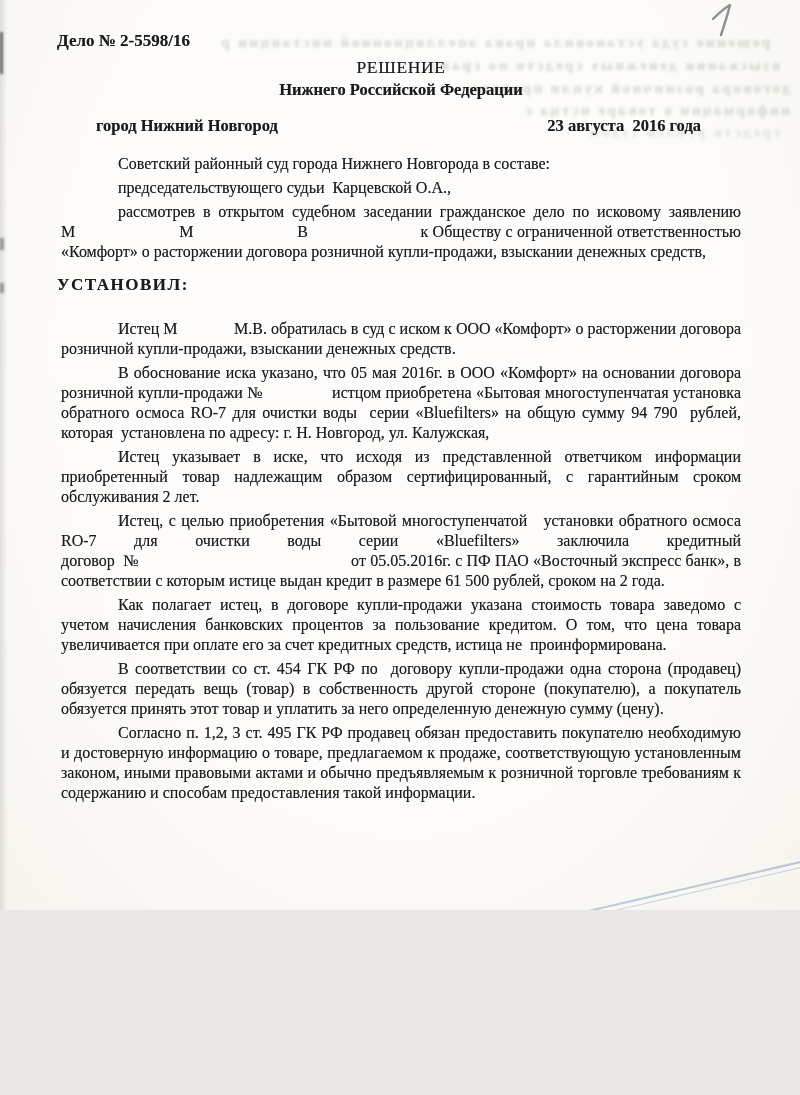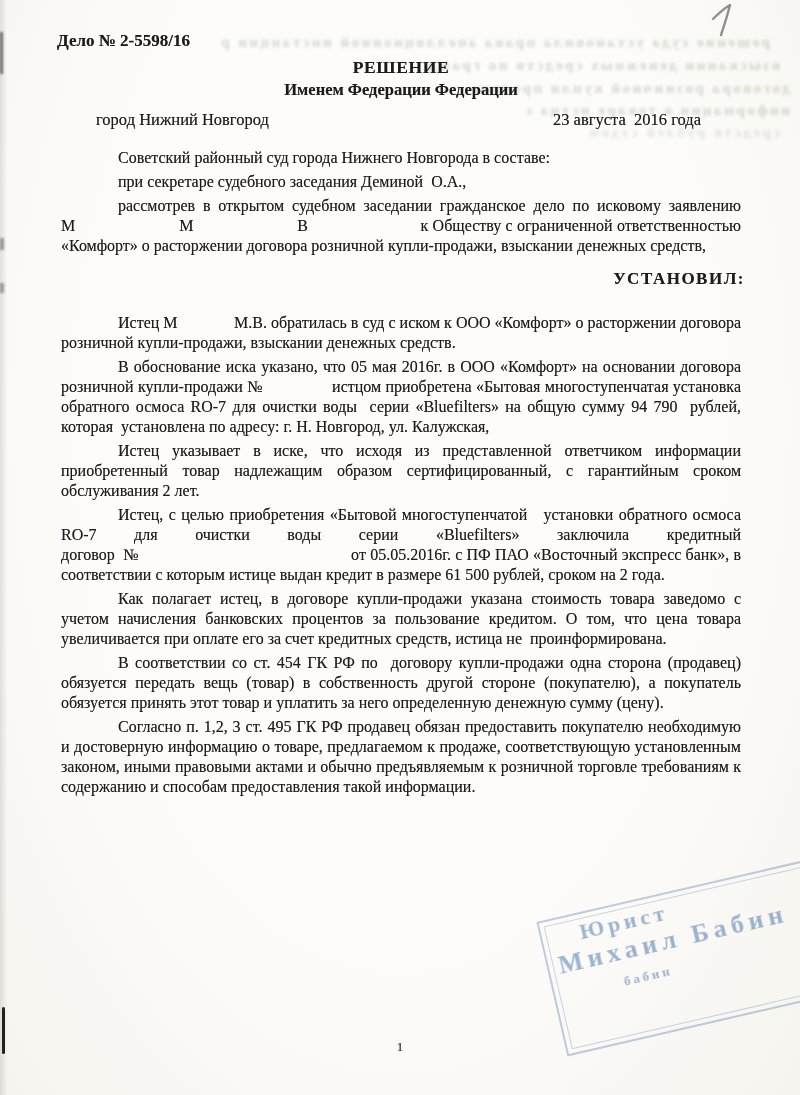--- a/index.html
+++ b/index.html
@@ -1,34 +1,34 @@
 <!DOCTYPE html>
 <html lang="ru"><head>
 <meta charset="utf-8">
 <style>
   html,body { margin:0; padding:0; background:#e9e8e4; }
   .page {
-    position:relative; width:800px; height:1095px; overflow:hidden;
+    position:relative; width:800px; height:910px; overflow:hidden;
     background:
       radial-gradient(ellipse at 50% 38%, #fdfcfa 55%, #f6f4ee 100%);
     font-family:"Liberation Serif","DejaVu Serif",serif;
     color:#1c1c1c;
     text-shadow:0 0 0.45px rgba(25,25,25,0.55);
   }
   .content { position:absolute; left:57px; right:55px; top:0; }
 
   .case-number { margin-top:31px; font-weight:700; font-size:17px; }
-  .title { text-align:center; font-weight:700; font-size:17.5px; letter-spacing:0.6px; margin-top:6px; }
+  .title { text-align:center; font-weight:400; font-size:17.5px; letter-spacing:0.6px; margin-top:6px; }
   .subtitle { text-align:center; font-weight:700; font-size:16.5px; margin-top:2px; }
-  .city-date { display:flex; justify-content:space-between; margin-top:10px; font-weight:400; font-size:16.5px; padding-left:39px; }
+  .city-date { display:flex; justify-content:space-between; margin-top:16px; font-weight:700; font-size:16.5px; padding-left:39px; }
   .city-date .date { margin-right:44px; }
 
   .intro { margin-top:18px; }
   .para { margin:4px; text-indent:57px; text-align:justify; font-size:16px; line-height:20px; }
-  .section-heading { text-align:right; font-weight:700; font-size:17px; letter-spacing:1.5px; margin:13px 0 24px 0; }
+  .section-heading { text-align:left; font-weight:700; font-size:17px; letter-spacing:1.5px; margin:13px 0 24px 0; }
 
   .footer-page-number { position:absolute; left:0; right:0; top:1039px; text-align:center; font-size:13px; color:#3a3a3a; }
 
   
   .bleed-lines { position:absolute; inset:0; pointer-events:none; }
   .bleed-line {
     position:absolute; white-space:nowrap; overflow:hidden;
     font-size:15px; font-weight:700; letter-spacing:2.5px;
     color:#79906f; opacity:0.34; filter:blur(1.7px); transform:scaleX(-1);
     text-shadow:none;
@@ -80,30 +80,30 @@
       <span class="bleed-line">средств рублей судом</span>
     </div>
 
   <svg class="handwritten-one" width="44" height="36" viewBox="0 0 44 36" aria-hidden="true">
     <path d="M10 17 C16 11 22 6 27 3 C25 11 22 21 18 33" fill="none" stroke="#8f8f93" stroke-width="2.4" stroke-linecap="round" stroke-linejoin="round"></path>
   </svg>
 
   <div class="content">
     <div class="case-number">Дело № 2-5598/16</div>
     <div class="title">РЕШЕНИЕ</div>
-    <div class="subtitle">Именем Федерации Федерации</div>
+    <div class="subtitle">Нижнего Российской Федерации</div>
 
     <div class="city-date">
       <span class="city">город Нижний Новгород</span>
       <span class="date">23 августа&nbsp; 2016 года</span>
     </div>
 
     <div class="intro">
         <p class="para">Советский районный суд города Нижнего Новгорода в составе:</p>
-        <p class="para">при секретаре судебного заседания Деминой&nbsp; О.А.,</p>
+        <p class="para">председательствующего судьи&nbsp; Карцевской О.А.,</p>
         <p class="para">рассмотрев в открытом судебном заседании гражданское дело по исковому заявлению М&nbsp;&nbsp;&nbsp;&nbsp;&nbsp;&nbsp;&nbsp;&nbsp;&nbsp;&nbsp;&nbsp;&nbsp;&nbsp;&nbsp;&nbsp;&nbsp;&nbsp;&nbsp;&nbsp;&nbsp;&nbsp;&nbsp;&nbsp;&nbsp;М&nbsp;&nbsp;&nbsp;&nbsp;&nbsp;&nbsp;&nbsp;&nbsp;&nbsp;&nbsp;&nbsp;&nbsp;&nbsp;&nbsp;&nbsp;&nbsp;&nbsp;&nbsp;&nbsp;&nbsp;&nbsp;&nbsp;&nbsp;&nbsp;В&nbsp;&nbsp;&nbsp;&nbsp;&nbsp;&nbsp;&nbsp;&nbsp;&nbsp;&nbsp;&nbsp;&nbsp;&nbsp;&nbsp;&nbsp;&nbsp;&nbsp;&nbsp;&nbsp;&nbsp;&nbsp;&nbsp;&nbsp;&nbsp;&nbsp;&nbsp;к Обществу с ограниченной ответственностью «Комфорт» о расторжении договора розничной купли-продажи, взыскании денежных средств,</p>
       </div>
 
     <div class="section-heading">УСТАНОВИЛ:</div>
 
     <div class="body-paragraphs">
         <p class="para">Истец М&nbsp;&nbsp;&nbsp;&nbsp;&nbsp;&nbsp;&nbsp;&nbsp;&nbsp;&nbsp;&nbsp;&nbsp;&nbsp;&nbsp;М.В. обратилась в суд с иском к ООО «Комфорт» о расторжении договора розничной купли-продажи, взыскании денежных средств.</p>
         <p class="para">В обоснование иска указано, что 05 мая 2016г. в ООО «Комфорт» на основании договора розничной купли-продажи №&nbsp;&nbsp;&nbsp;&nbsp;&nbsp;&nbsp;&nbsp;&nbsp;&nbsp;&nbsp;&nbsp;&nbsp;&nbsp;&nbsp;&nbsp;&nbsp;истцом приобретена «Бытовая многоступенчатая установка обратного осмоса RO-7 для очистки воды&nbsp;&nbsp;серии «Bluefilters» на общую сумму 94&nbsp;790&nbsp; рублей, которая&nbsp; установлена по адресу: г. Н. Новгород, ул. Калужская,</p>
         <p class="para">Истец указывает в иске, что исходя из представленной ответчиком информации приобретенный товар надлежащим образом сертифицированный, с гарантийным сроком обслуживания 2 лет.</p>
         <p class="para">Истец, с целью приобретения «Бытовой многоступенчатой&nbsp;&nbsp;&nbsp;установки обратного осмоса RO-7 для очистки воды серии «Bluefilters» заключила кредитный договор&nbsp;&nbsp;№&nbsp;&nbsp;&nbsp;&nbsp;&nbsp;&nbsp;&nbsp;&nbsp;&nbsp;&nbsp;&nbsp;&nbsp;&nbsp;&nbsp;&nbsp;&nbsp;&nbsp;&nbsp;&nbsp;&nbsp;&nbsp;&nbsp;&nbsp;&nbsp;&nbsp;&nbsp;&nbsp;&nbsp;&nbsp;&nbsp;&nbsp;&nbsp;&nbsp;&nbsp;&nbsp;&nbsp;&nbsp;&nbsp;&nbsp;&nbsp;&nbsp;&nbsp;&nbsp;&nbsp;&nbsp;&nbsp;&nbsp;&nbsp;&nbsp;&nbsp;от 05.05.2016г. с ПФ ПАО «Восточный экспресс банк», в соответствии с которым истице выдан кредит в размере 61&nbsp;500 рублей, сроком на 2 года.</p>

